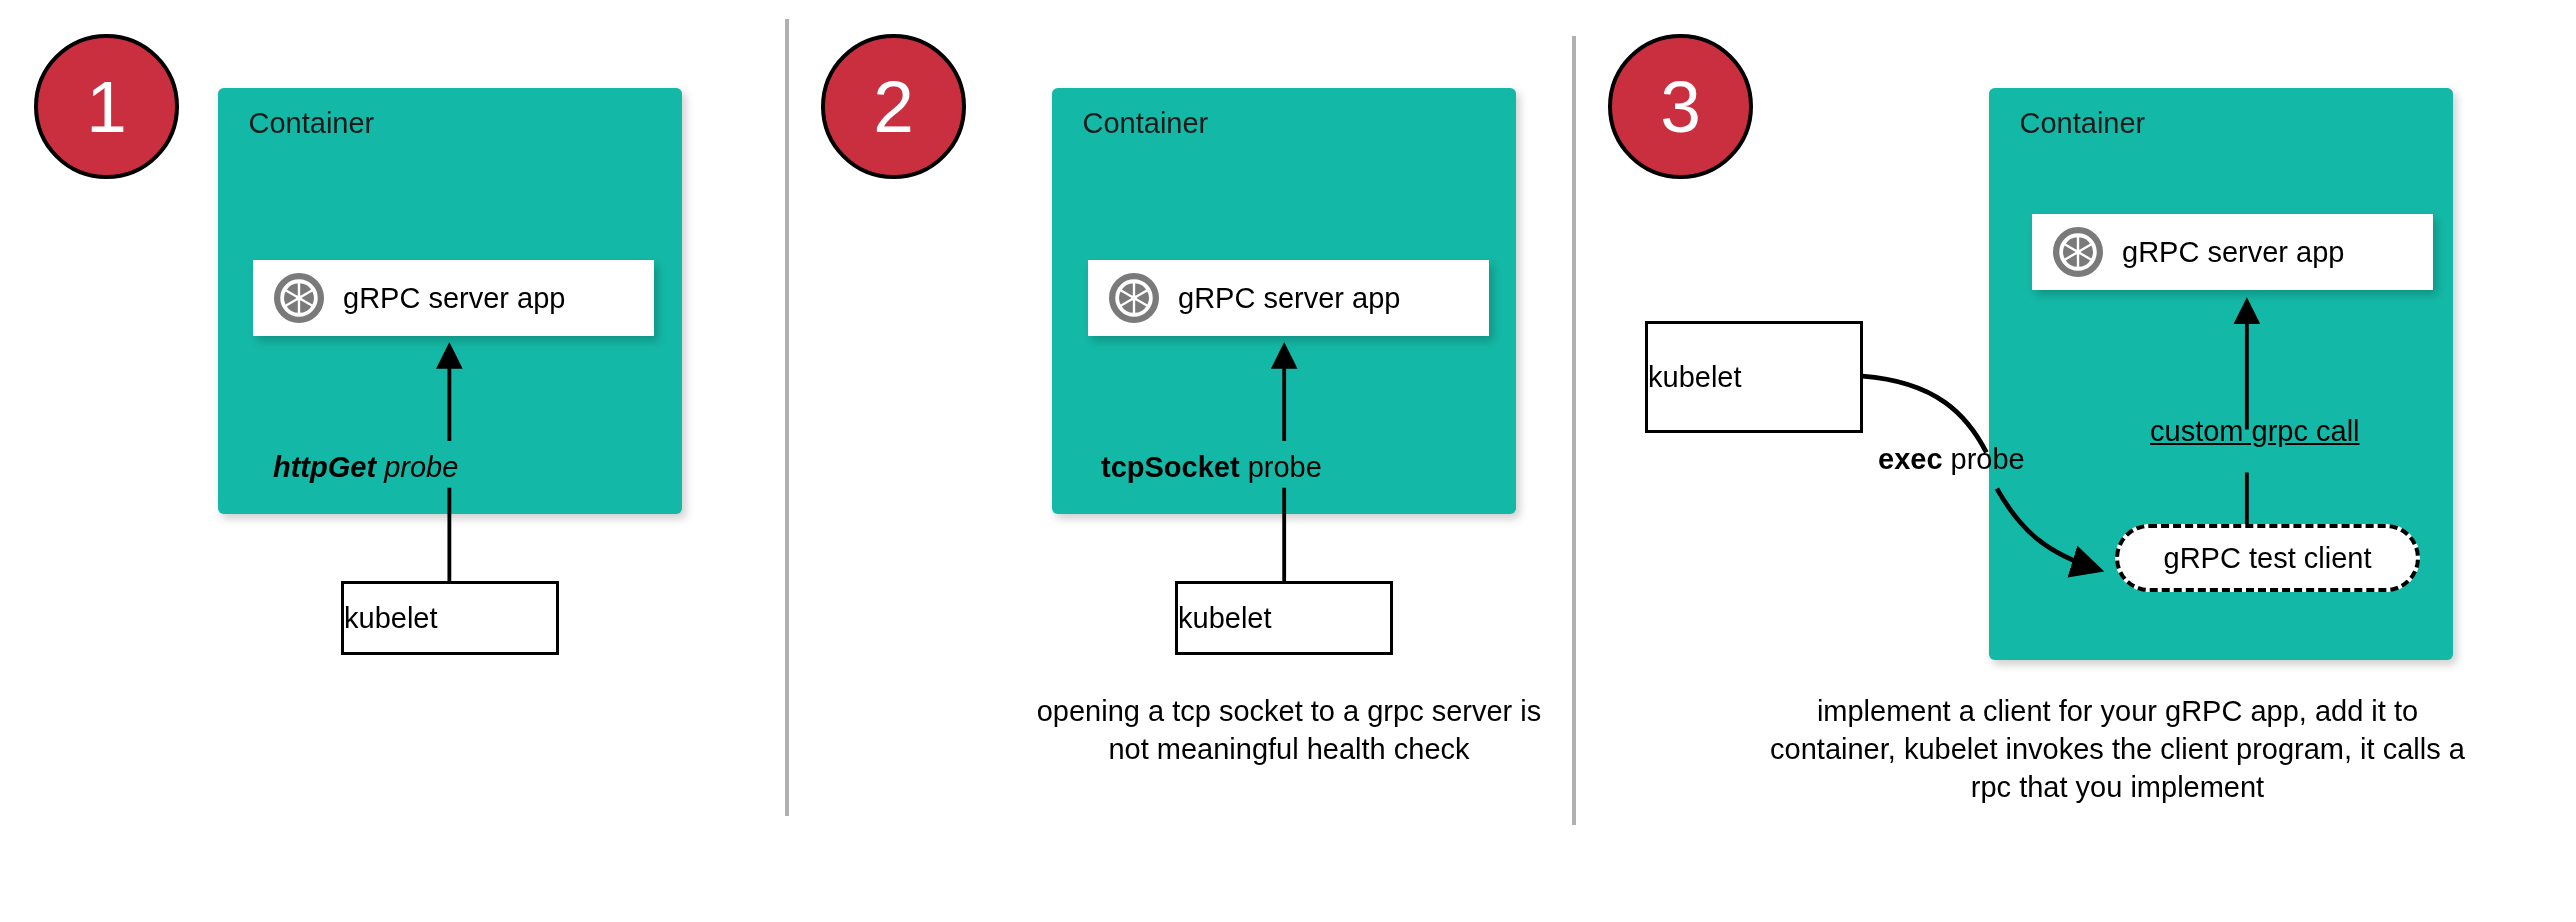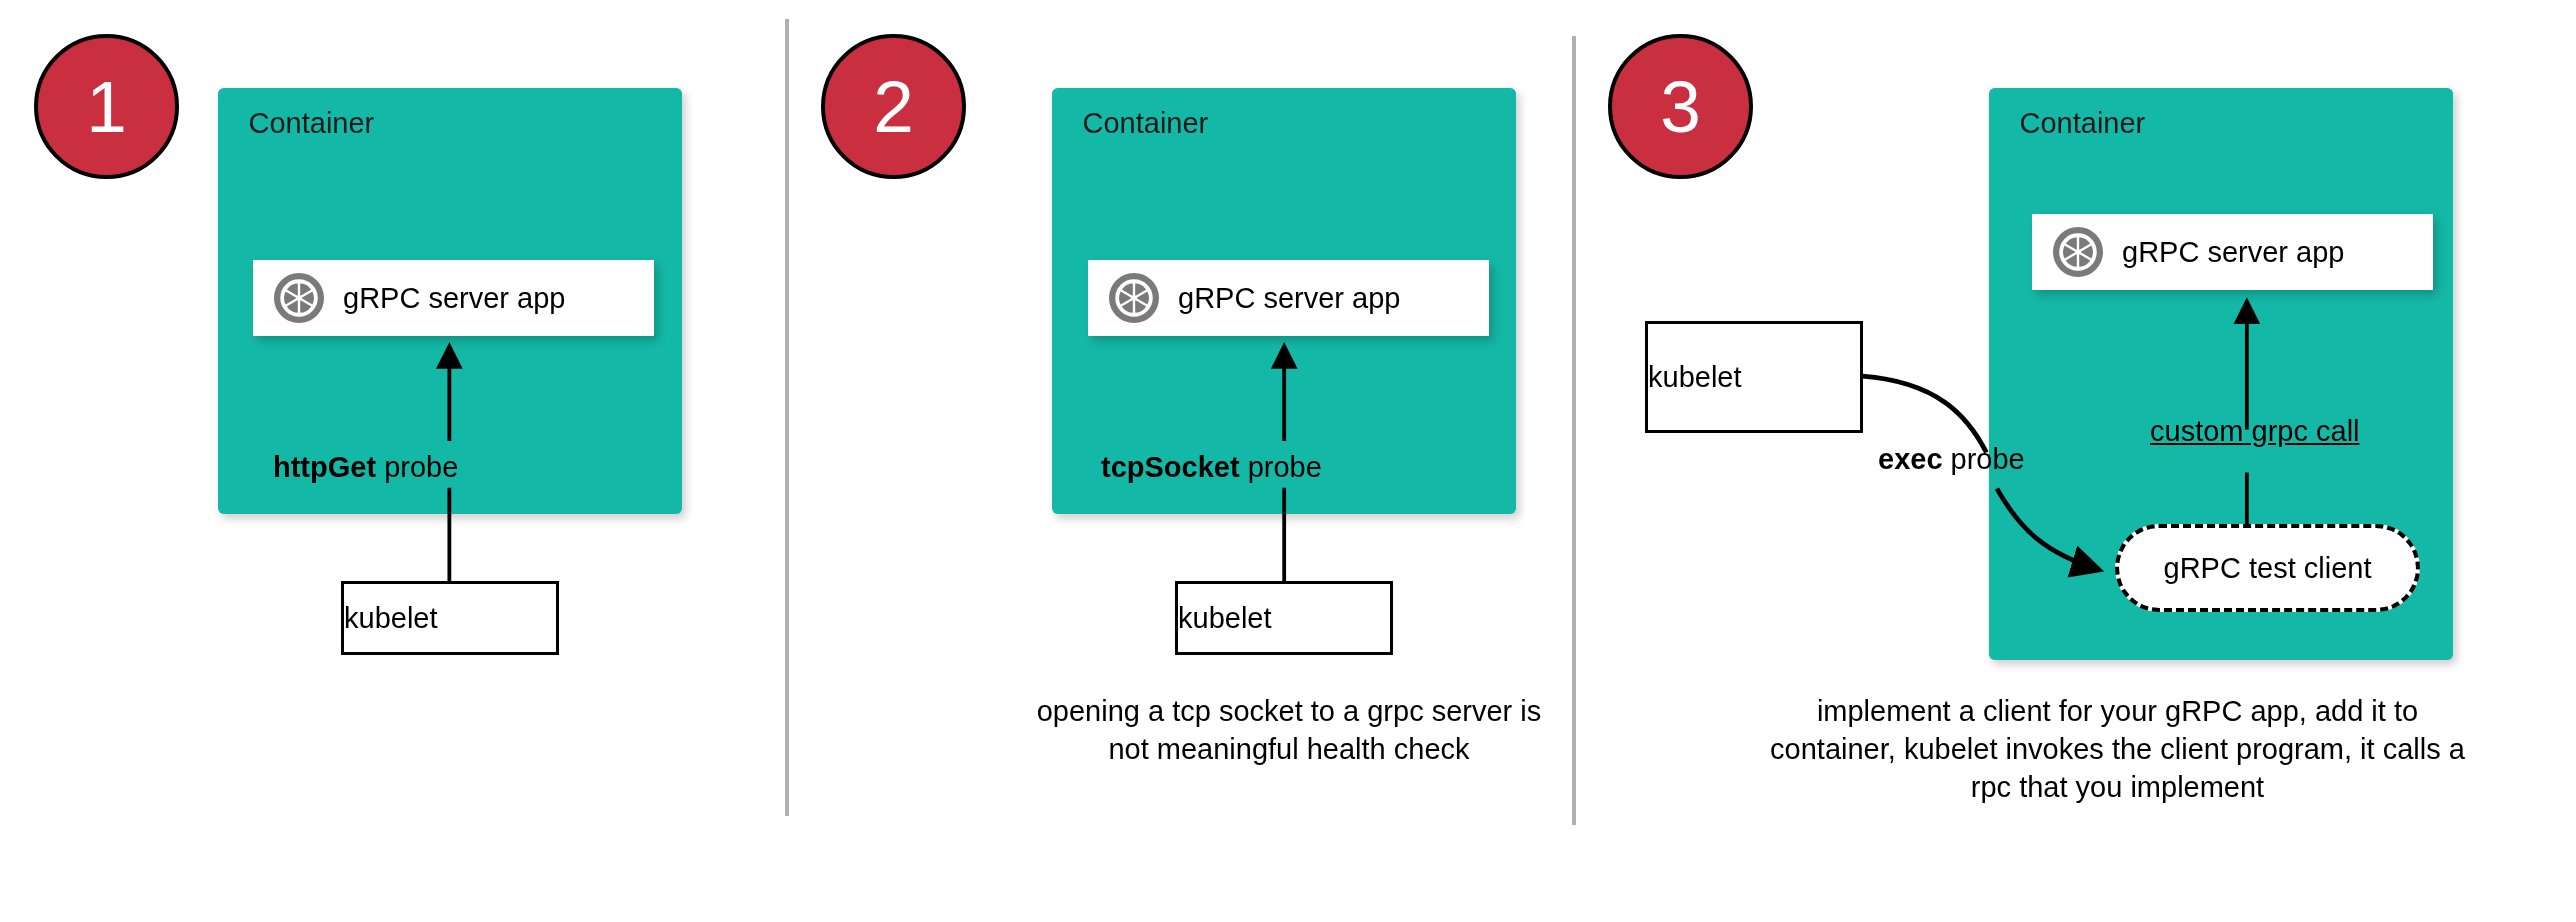--- a/index.html
+++ b/index.html
@@ -111,21 +111,21 @@
   #kubelet-1 { left: 341px;  top: 581px; width: 218px; height: 74px; }
   #kubelet-2 { left: 1175px; top: 581px; width: 218px; height: 74px; }
   #kubelet-3 { left: 1645px; top: 321px; width: 218px; height: 112px; }
 
   
   #test-client-3 {
     position: absolute;
     left: 2115px;
     top: 524px;
     width: 305px;
-    height: 88px;
+    height: 68px;
     background: #ffffff;
     border: 4.8px dashed #000000;
     border-radius: 46px;
     box-sizing: border-box;
     display: flex;
     align-items: center;
     justify-content: center;
   }
   #test-client-3 .tc-label {
     font-size: 29px;
@@ -142,21 +142,21 @@
   }
 
   
   .probe-label {
     position: absolute;
     font-size: 29px;
     color: #000000;
     white-space: nowrap;
   }
   .probe-label b { font-weight: bold; }
-  #probe-label-1 { left: 273px;  top: 451px; }
+  #probe-label-1 { left: 273px;  top: 451px; font-style: italic; }
   #probe-label-2 { left: 1101px; top: 451px; }
   #probe-label-3 { left: 1878px; top: 443px; }
   #call-label-3  { left: 2150px; top: 415px; text-decoration: underline; }
 
   
   .caption {
     position: absolute;
     text-align: center;
     font-size: 29px;
     line-height: 38px;

